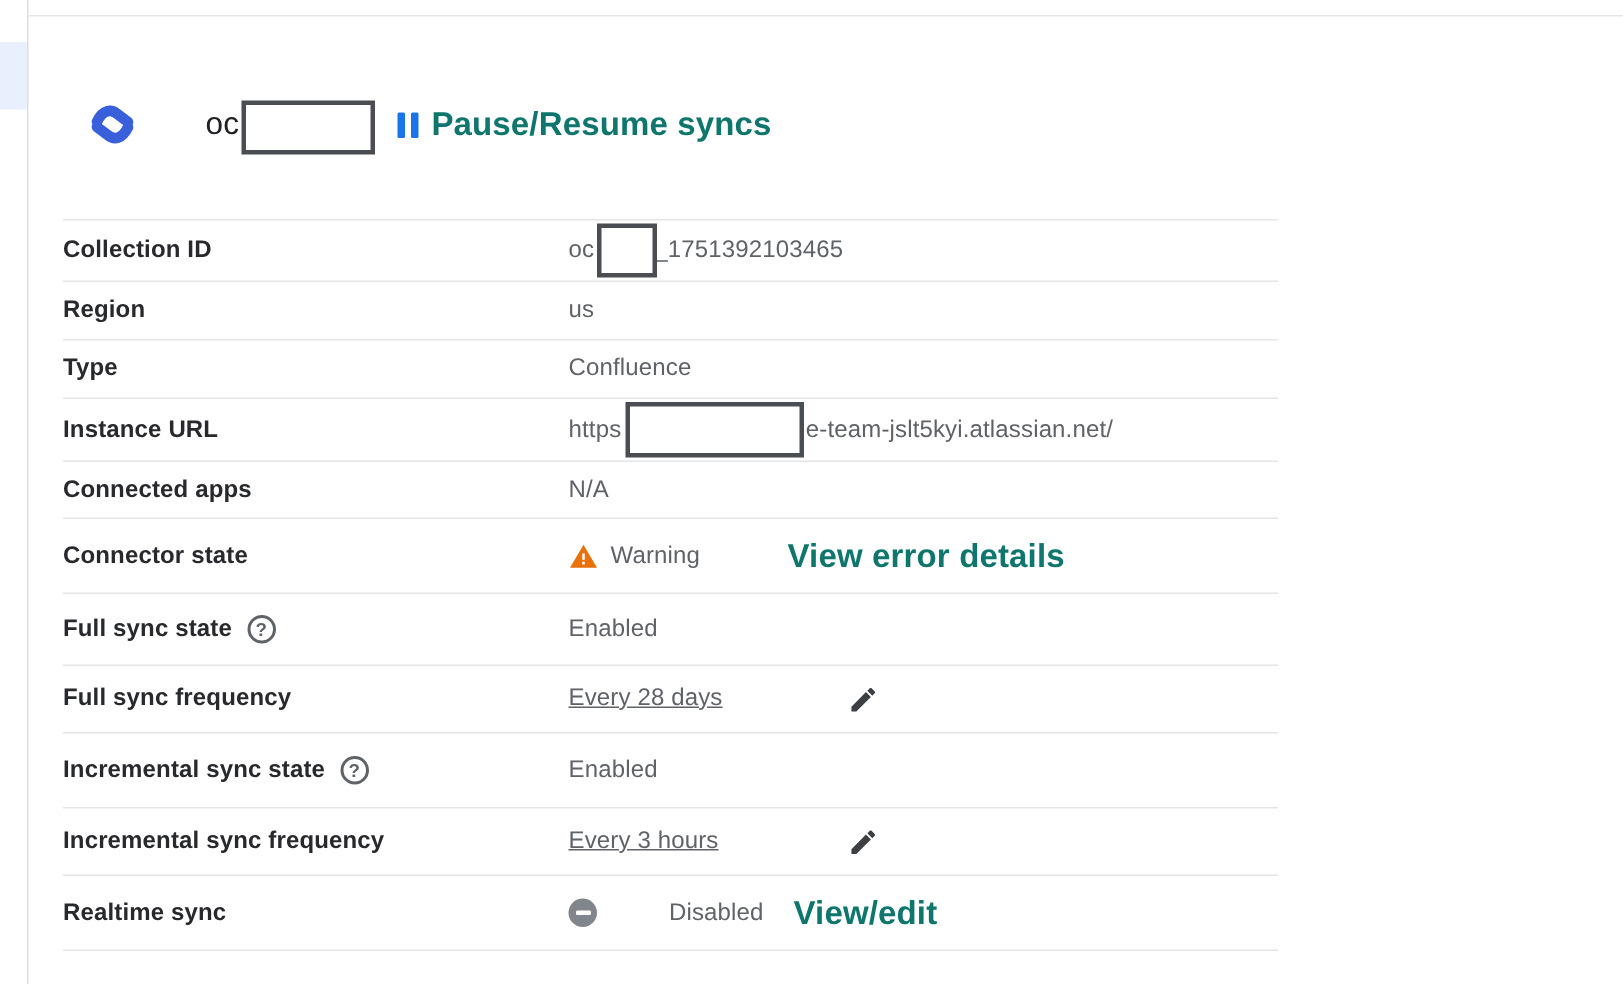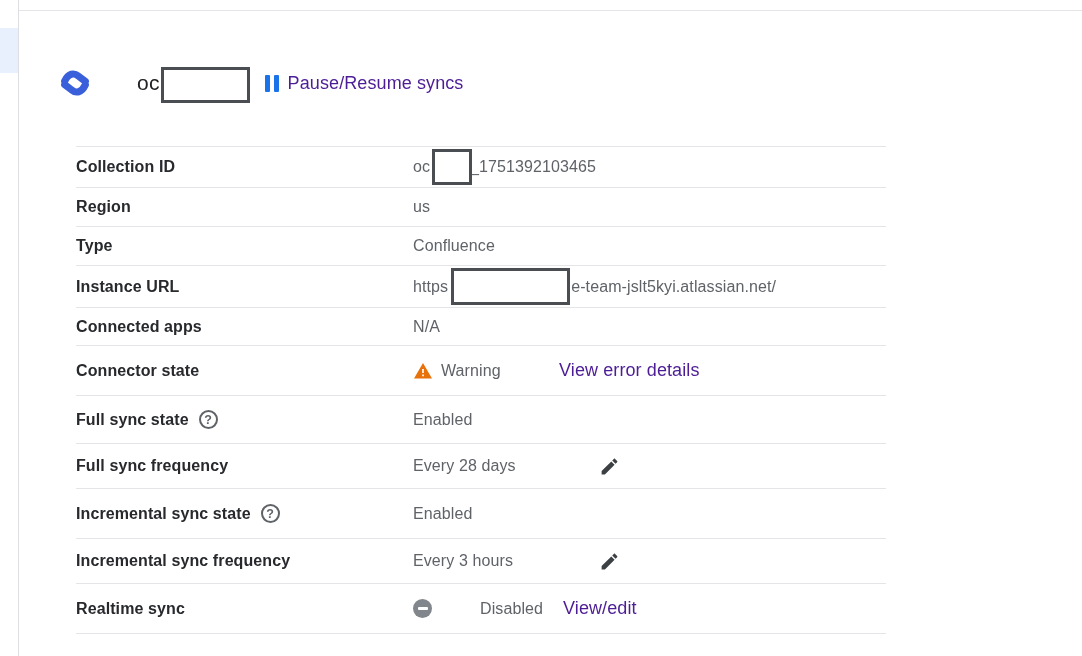--- a/index.html
+++ b/index.html
@@ -64,30 +64,30 @@
     text-decoration: none;
   }
   .pause-icon { display: inline-flex; gap: 4px; margin-right: 9px; }
   .pause-icon i {
     display: block;
     width: 5px; height: 17px;
     background: #1a73e8;
     border-radius: 1px;
   }
   .blue-link {
-    color: #4c1d95;
-    font-size: 18px;
-    font-weight: 400;
+    color: #0f766e;
+    font-size: 22px;
+    font-weight: 700;
     text-decoration: none;
     letter-spacing: .1px;
   }
   
   .detail-table {
     position: absolute;
-    left: 76px; top: 146px;
+    left: 42px; top: 146px;
     width: 810px;
     border-top: 1px solid #e3e5e8;
   }
   .row {
     display: flex;
     align-items: center;
     border-bottom: 1px solid #e3e5e8;
   }
   .cell-label {
     width: 337px;
@@ -129,21 +129,21 @@
   .status-group svg, .status-group .disc { margin-right: 8px; flex: none; }
   .disc {
     width: 19px; height: 19px;
     border-radius: 50%;
     background: #80868b;
     display: inline-flex;
     align-items: center;
     justify-content: center;
   }
   .disc b { display: block; width: 10px; height: 2.6px; background: #ffffff; border-radius: 1px; }
-  .freq-text { width: 186px; flex: none; }
+  .freq-text { width: 186px; flex: none; text-decoration: underline; }
   .pencil-btn {
     background: none; border: none; padding: 0;
     display: inline-flex; align-items: center;
     cursor: pointer;
   }
 </style>
 </head>
 <body>
 
 <div class="canvas">

